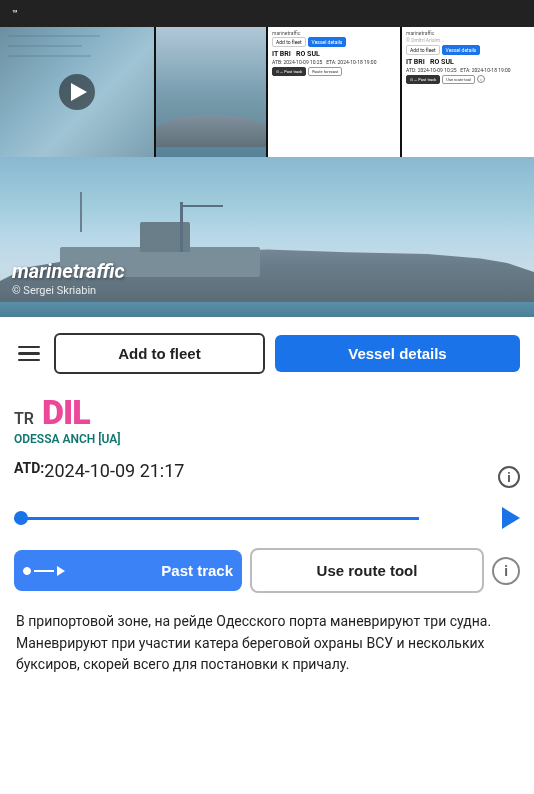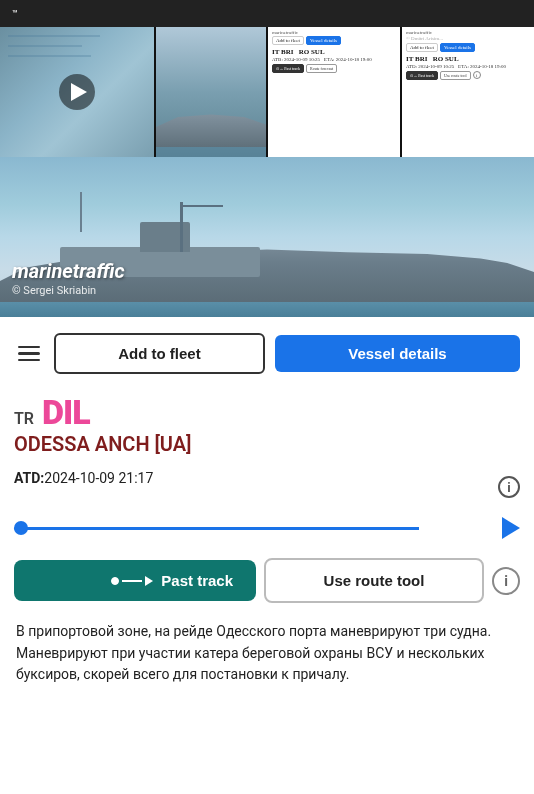--- a/index.html
+++ b/index.html
@@ -42,21 +42,20 @@
     
     .thumb-map {
       background: linear-gradient(135deg, #6a8fa0 0%, #8bb4c8 40%, #a0c4d4 60%, #7a9fb0 100%);
     }
     .thumb-ship1 {
       background: linear-gradient(180deg, #b0c8d8 0%, #7a9fb0 50%, #5a8090 100%);
     }
     .thumb-card1, .thumb-card2 {
       background: #fff;
       flex: 1.2;
-      font-family: Liberation Serif, serif;
     }
 
     
     .mini-card {
       background: #fff;
       padding: 3px 4px;
       font-size: 6px;
       color: #222;
       height: 100%;
       overflow: hidden;
@@ -256,44 +255,44 @@
       font-weight: 600;
       color: #444;
     }
     .vessel-name {
       font-size: 34px;
       font-weight: 900;
       color: #ec4899;
       letter-spacing: -1px;
     }
     .vessel-dest {
-      font-size: 20px;
+      font-size: 12px;
       font-weight: 600;
-      color: #7f1d1d;
+      color: #0f766e;
       text-align: left;
     }
 
     
     .time-row {
       display: flex;
       align-items: flex-start;
       gap: 20px;
       margin-bottom: 18px;
     }
     .time-block {
       display: flex;
       flex-direction: row;
     }
     .time-label {
       font-size: 14px;
       font-weight: 700;
       color: #222;
     }
     .time-value {
-      font-size: 14px;
+      font-size: 18px;
       color: #222;
     }
     .info-icon {
       width: 22px;
       height: 22px;
       border-radius: 50%;
       border: 2px solid #555;
       display: flex;
       align-items: center;
       justify-content: center;
@@ -345,31 +344,31 @@
 
     
     .bottom-buttons {
       display: flex;
       align-items: center;
       gap: 8px;
       margin-bottom: 18px;
     }
     .btn-past-track {
       flex: 1;
-      background: #0f766e;
+      background: #3b82f6;
       color: #fff;
       border: none;
       border-radius: 8px;
       font-size: 15px;
       font-weight: 600;
-      padding: 12px 23px;
-      cursor: pointer;
-      display: flex;
-      align-items: center;
-      justify-content: flex-end;
+      padding: 12px 9px;
+      cursor: pointer;
+      display: flex;
+      align-items: center;
+      justify-content: space-between;
       gap: 8px;
     }
     .past-track-icon {
       display: flex;
       align-items: center;
       gap: 3px;
     }
     .past-track-dot {
       width: 8px;
       height: 8px;

